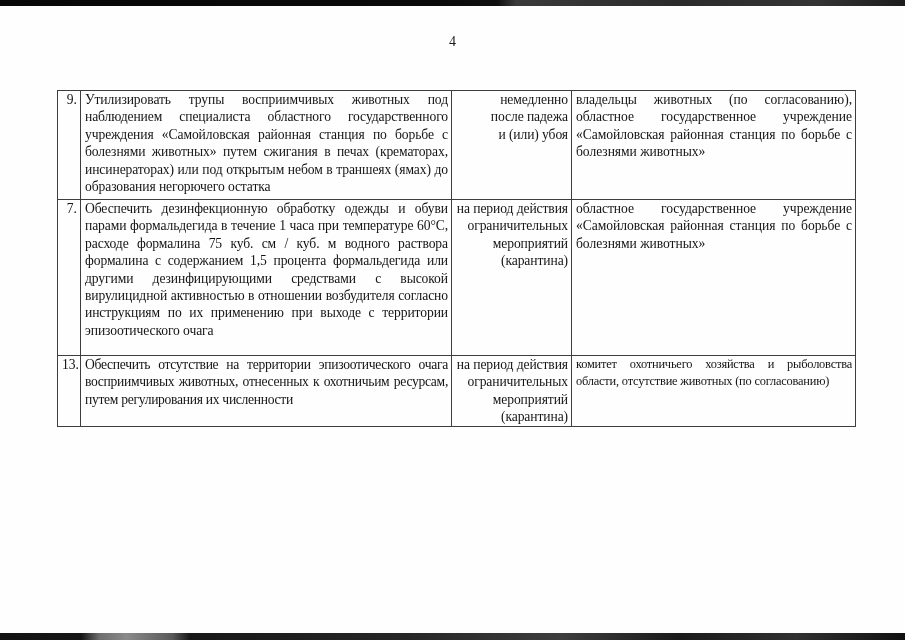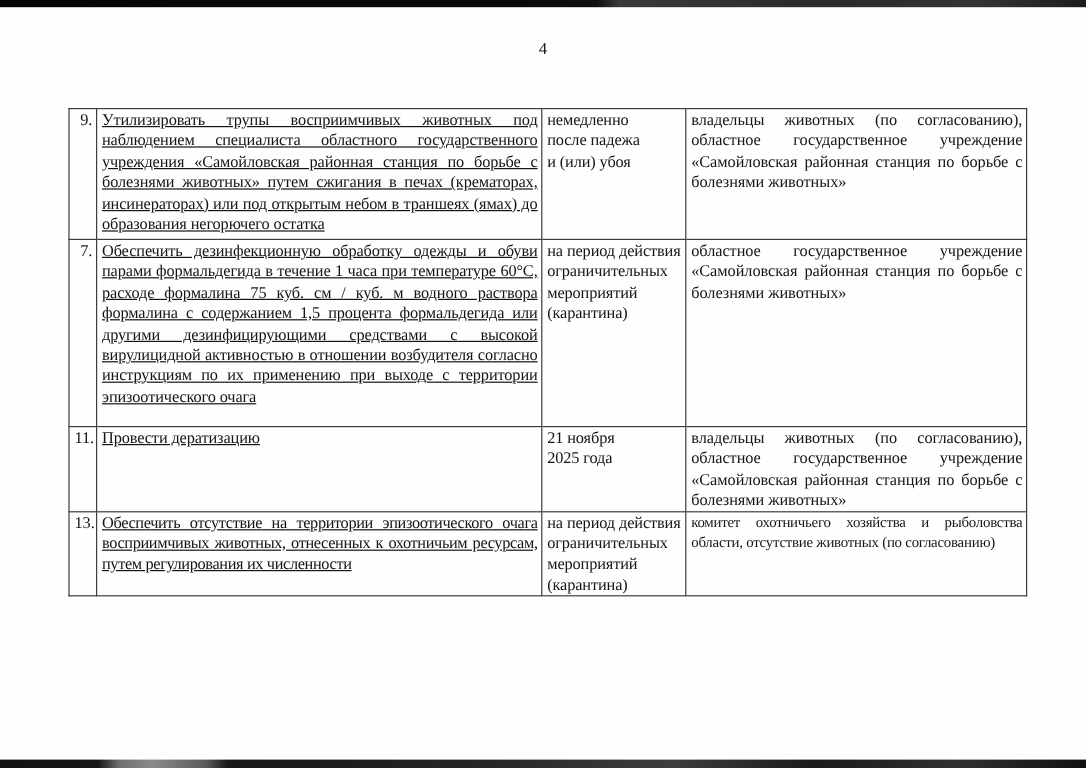--- a/index.html
+++ b/index.html
@@ -60,24 +60,23 @@
     color: #141414;
   }
   td.cell-num {
     text-align: right;
     padding: 0 2px 0 1px;
     font-size: 13.8px;
   }
   td.cell-measure {
     text-align: justify;
     letter-spacing: -0.1px;
-    text-decoration: underline;
   }
   td.cell-timing {
-    text-align: left;
+    text-align: right;
     white-space: pre-line;
     font-size: 13.2px;
     padding: 0 1px;
     letter-spacing: -0.1px;
   }
   td.cell-responsible {
     text-align: justify;
     letter-spacing: -0.05px;
   }
   
@@ -115,27 +114,20 @@
       </tr>
       <tr style="height: 156px;">
         <td class="cell-num">7.</td>
         <td class="cell-measure">Обеспечить дезинфекционную обработку одежды и обуви парами формальдегида в течение 1 часа при температуре 60°С, расходе формалина 75 куб. см / куб. м водного раствора формалина с содержанием 1,5 процента формальдегида или другими дезинфицирующими средствами с высокой вирулицидной активностью в отношении возбудителя согласно инструкциям по их применению при выходе с территории эпизоотического очага</td>
         <td class="cell-timing">на период действия
 ограничительных
 мероприятий
 (карантина)</td>
         <td class="cell-responsible">областное государственное учреждение «Самойловская районная станция по борьбе с болезнями животных»</td>
       </tr>
-      <tr style="height: 68px;">
-        <td class="cell-num">11.</td>
-        <td class="cell-measure">Провести дератизацию</td>
-        <td class="cell-timing">21 ноября
-2025 года</td>
-        <td class="cell-responsible">владельцы животных (по согласованию), областное государственное учреждение «Самойловская районная станция по борьбе с болезнями животных»</td>
-      </tr>
       <tr class="row-condensed" style="height: 69px;">
         <td class="cell-num">13.</td>
         <td class="cell-measure">Обеспечить отсутствие на территории эпизоотического очага восприимчивых животных, отнесенных к охотничьим ресурсам, путем регулирования их численности</td>
         <td class="cell-timing">на период действия
 ограничительных
 мероприятий
 (карантина)</td>
         <td class="cell-responsible">комитет охотничьего хозяйства и рыболовства области, отсутствие животных (по согласованию)</td>
       </tr>
     </tbody>

